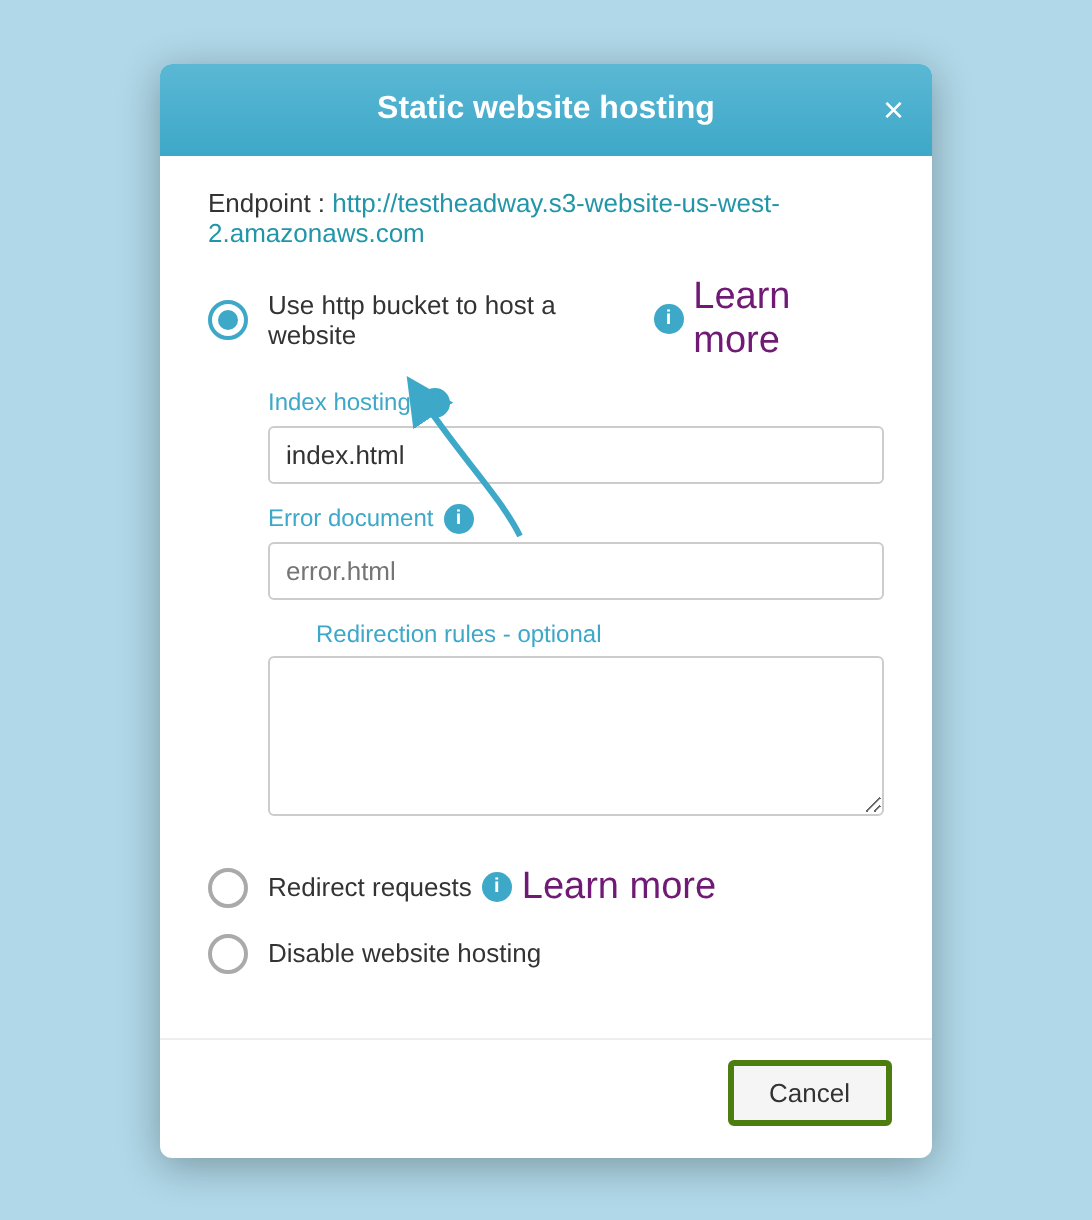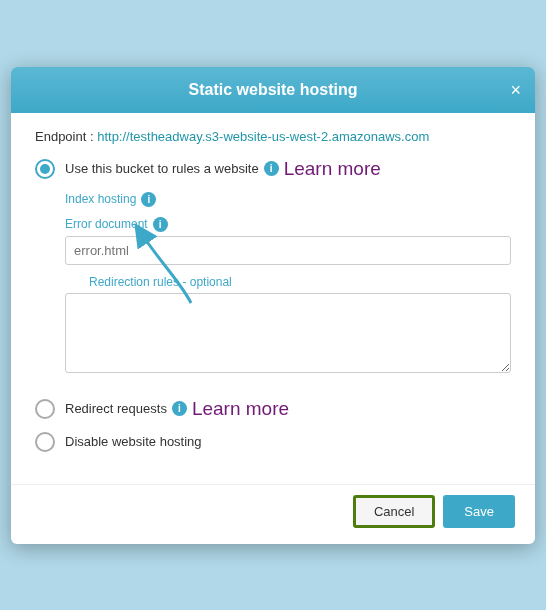--- a/index.html
+++ b/index.html
@@ -8,21 +8,21 @@
       height: 610px;
       display: flex;
       align-items: center;
       justify-content: center;
       background: #b0d8e8;
       font-family: Arial, sans-serif;
       font-size: 14px;
     }
 
     .dialog {
-      width: 524px;
+      width: 386px;
       background: #fff;
       border-radius: 6px;
       overflow: hidden;
       box-shadow: 0 4px 20px rgba(0,0,0,0.3);
       position: relative;
     }
 
     .dialog-header {
       background: linear-gradient(180deg, #5bb8d4 0%, #3da8c8 100%);
       color: #fff;
@@ -241,30 +241,31 @@
           <path d="M0,0 L0,8 L8,4 z" fill="#3da8c8"></path>
         </marker>
       </defs>
       <path d="M60,80 C50,60 30,40 10,10" stroke="#3da8c8" stroke-width="3" fill="none" marker-end="url(#arrowhead)"></path>
     </svg>
 
     <div class="option-row">
       <div class="radio-btn selected">
         <div class="radio-inner"></div>
       </div>
-      <span class="option-label">Use this bucket to rules a website</span>
+      <span class="option-label">Use http bucket to host a website</span>
       <span class="info-icon">i</span>
       <a class="learn-more" href="#">Learn more</a>
     </div>
 
     <div class="field-section">
       <div class="field-label">
         <span>Index hosting</span>
         <span class="info-icon">i</span>
       </div>
+      <input class="field-input" type="text" value="index.html" style="">
     </div>
 
     <div class="field-section">
       <div class="field-label">
         <span>Error document</span>
         <span class="info-icon">i</span>
       </div>
       <input class="field-input" type="text" placeholder="error.html" style="">
     </div>
 
@@ -285,16 +286,15 @@
 
     <div class="option-row">
       <div class="radio-btn empty"></div>
       <span class="option-label">Disable website hosting</span>
     </div>
 
   </div>
 
   <div class="dialog-footer">
     <button class="btn btn-cancel">Cancel</button>
-    <button class="btn btn-save">Save</button>
   </div>
 
 </div>
 
 </body></html>

